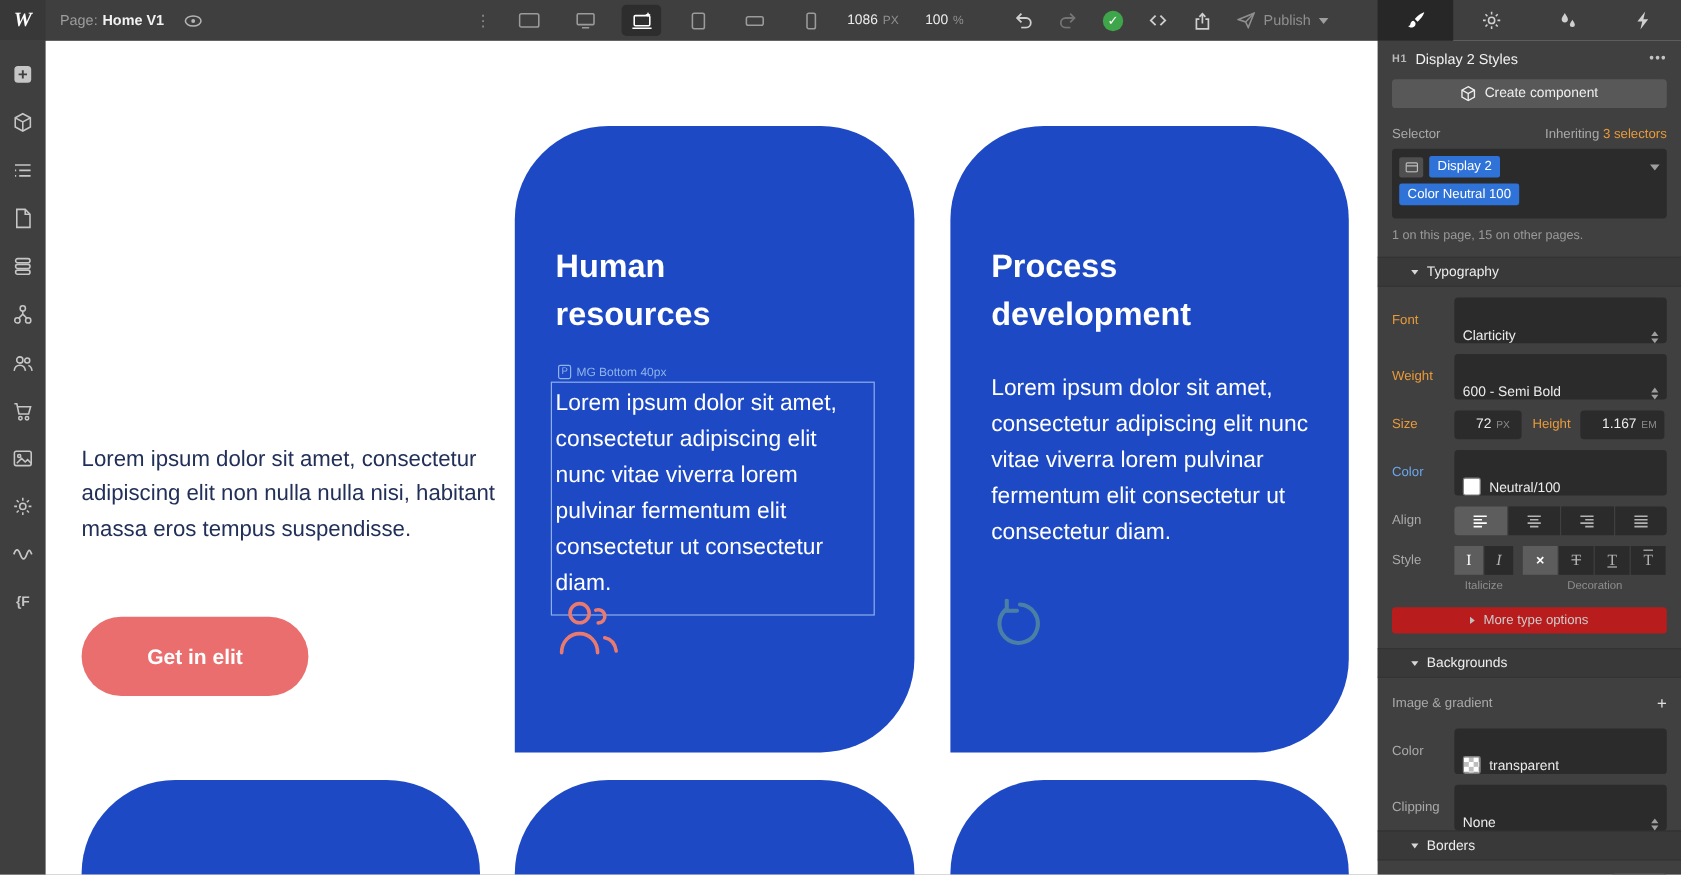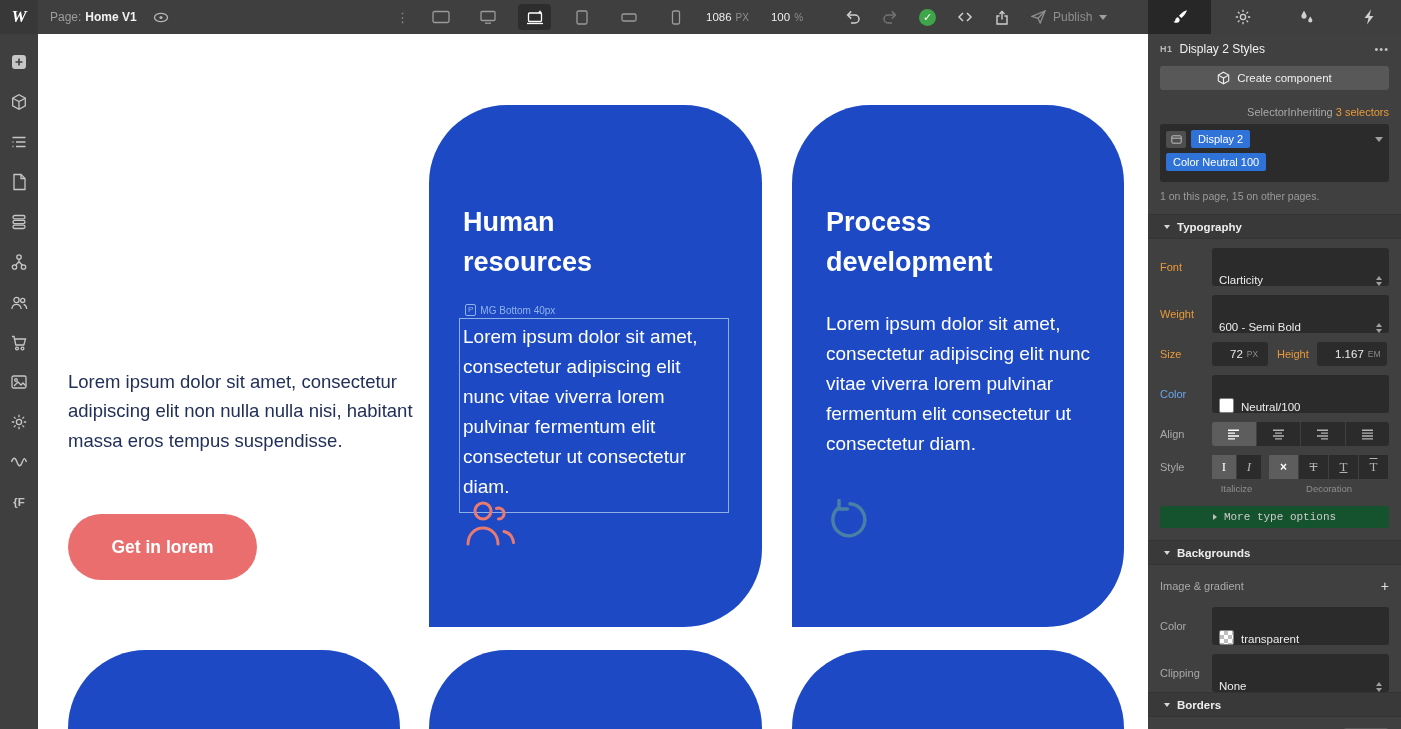--- a/index.html
+++ b/index.html
@@ -73,33 +73,33 @@
 
   
   .panel{position:absolute;top:34px;right:0;width:253px;height:695px;background:var(--panel-bg);color:#ddd;
          z-index:5;font-size:11px;overflow:hidden}
   .styles-head{display:flex;align-items:center;height:30px;padding:0 12px;gap:7px}
   .h1-chip{color:#b9b9b9;font-size:9px;font-weight:700;letter-spacing:.5px}
   .styles-title{color:#f1f1f1;font-size:12px}
   .dots{margin-left:auto;color:#c4c4c4;letter-spacing:1px;font-size:11px}
   .create-btn{display:flex;align-items:center;justify-content:center;gap:7px;height:24px;margin:2px 12px 0;
               background:#585858;border:none;border-radius:3px;color:#efefef;font-size:11.5px;font-family:inherit;width:229px}
-  .selector-row{display:flex;justify-content:flex-end;margin:16px 12px 6px;color:#a9a9a9}
+  .selector-row{display:flex;justify-content:space-between;margin:16px 12px 6px;color:#a9a9a9}
   .inherit-count{color:var(--inherited-orange)}
   .selector-box{margin:0 12px;background:var(--input-bg);border-radius:3px;padding:6px;min-height:58px}
   .sel-line{display:flex;align-items:center;gap:5px}
   .sel-line + .sel-line{margin-top:5px}
   .sel-el-icon{width:20px;height:17px;background:#4f4f4f;border-radius:2px;display:flex;align-items:center;
                justify-content:center;color:#bdbdbd}
   .tag{background:var(--accent-blue);color:#fff;border-radius:2px;padding:3px 7px;font-size:11px;white-space:nowrap}
   .sel-caret{margin-left:auto}
   .usage{margin:8px 12px 12px;color:#9a9a9a;font-size:10.5px}
   .section-head{display:flex;align-items:center;gap:7px;height:25px;background:var(--section-bg);
-                border-top:1px solid #333;border-bottom:1px solid #343434;padding:0 16px;color:#ededed;
-                font-weight:700;font-size:11.5px}
+                border-top:1px solid #333;border-bottom:1px solid #343434;padding:0 28px;color:#ededed;
+                font-weight:400;font-size:11.5px}
   .section-head .caret-down{border-top-color:#d8d8d8;border-left-width:3.5px;border-right-width:3.5px;border-top-width:4.5px}
   .prop-row{display:flex;align-items:center;margin:9px 12px 0;min-height:24px}
   .prop-label{width:52px;flex:none;color:#a9a9a9}
   .lbl-orange{color:var(--inherited-orange)}
   .lbl-blue{color:var(--local-blue)}
   .control{flex:1;display:flex;align-items:center;min-width:0}
   .select{flex:1;display:flex;align-items:flex-end;height:38px;background:var(--input-bg);border-radius:3px;
           padding:0 7px;color:#ececec;font-size:11.5px}
   .updown{margin-left:auto;display:flex;flex-direction:column;gap:2px}
   .updown i{display:block;width:0;height:0;border-left:3.5px solid transparent;border-right:3.5px solid transparent}
@@ -127,21 +127,21 @@
   .italic{font-style:italic}
   .strike{text-decoration:line-through}
   .underline{text-decoration:underline}
   .overline{text-decoration:overline}
   .x-glyph{font-weight:700;font-size:12px}
   .sub-row{display:flex;margin:4px 12px 0 64px;color:#8e8e8e;font-size:9.5px}
   .sub-italicize{width:49px;text-align:center}
   .sub-gap{width:8px}
   .sub-decoration{width:120px;text-align:center}
   .more-type{display:flex;align-items:center;justify-content:center;gap:7px;height:22px;margin:12px 12px;
-             background:#14532d;border:none;border-radius:3px;color:#ccc;font-size:11px;font-family:Liberation Mono, monospace;width:229px}
+             background:#b91c1c;border:none;border-radius:3px;color:#ccc;font-size:11px;font-family:Liberation Sans, sans-serif;width:229px}
   .plus{margin-left:auto;color:#e0e0e0;font-size:14px;line-height:1}
   .icon-btn{width:20px;height:20px;display:flex;align-items:center;justify-content:center;margin-right:6px;
             color:#d9d9d9;border-radius:3px}
   .icon-btn.dim{color:#9a9a9a}
   .slider{flex:1;height:2px;background:#5e5e5e;border-radius:1px;position:relative;margin:0 10px 0 2px}
   .knob{position:absolute;left:-1px;top:-4px;width:9px;height:9px;background:#dcdcdc;border-radius:50%}
   .radius-val{width:46px;height:20px;border:1px solid #595959;border-radius:3px;display:flex;align-items:center;
               padding:0 5px;color:#9a9a9a;flex:none}
   .radius-val .unit{font-size:8.5px;color:#7c7c7c}
   .borders-label{margin:13px 12px 0;color:#a9a9a9}
@@ -351,21 +351,21 @@
           <path d="M1.5 7c1.8-5 3.6-5 5.4 0s3.6 5 5.4 0 2.6-4 4.2 0"></path>
         </svg>
     </span>
     <span class="side-item">
       <span class="fonts-glyph">{F</span>
     </span>
   </nav>
 
   <main class="canvas">
     <p class="hero-paragraph">Lorem ipsum dolor sit amet, consectetur adipiscing elit non nulla nulla nisi, habitant massa eros tempus suspendisse.</p>
-    <button class="cta">Get in lorem</button>
+    <button class="cta">Get in elit</button>
 
     <section class="card card1">
       <h2 class="card-title">Human resources</h2>
       <div class="margin-label">
         <span class="p-chip">P</span>
         <span>MG Bottom 40px</span>
       </div>
       <div class="selected-block">
         <p class="card-body" style="margin:0">Lorem ipsum dolor sit amet, consectetur adipiscing elit nunc vitae viverra lorem pulvinar fermentum elit consectetur ut consectetur diam.</p>
       </div>

